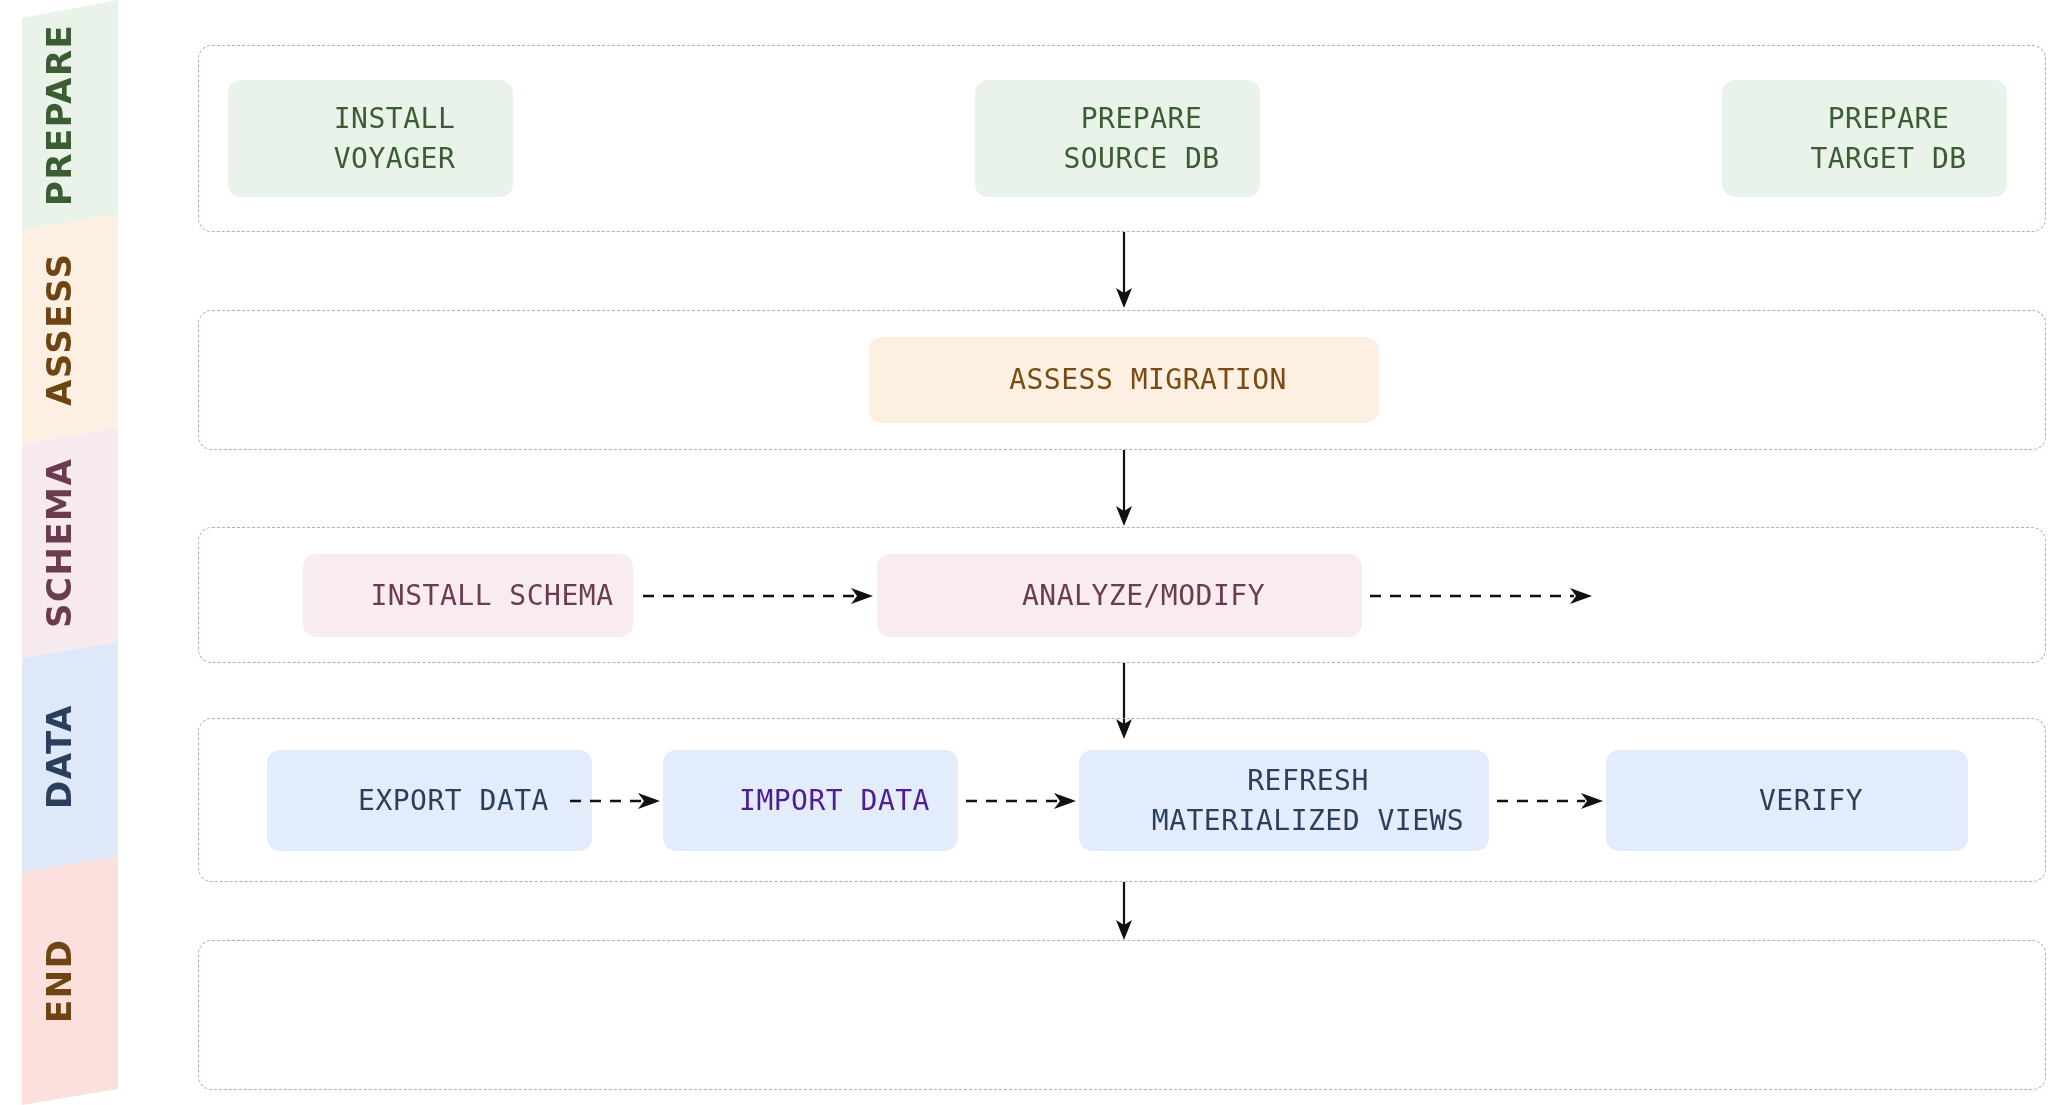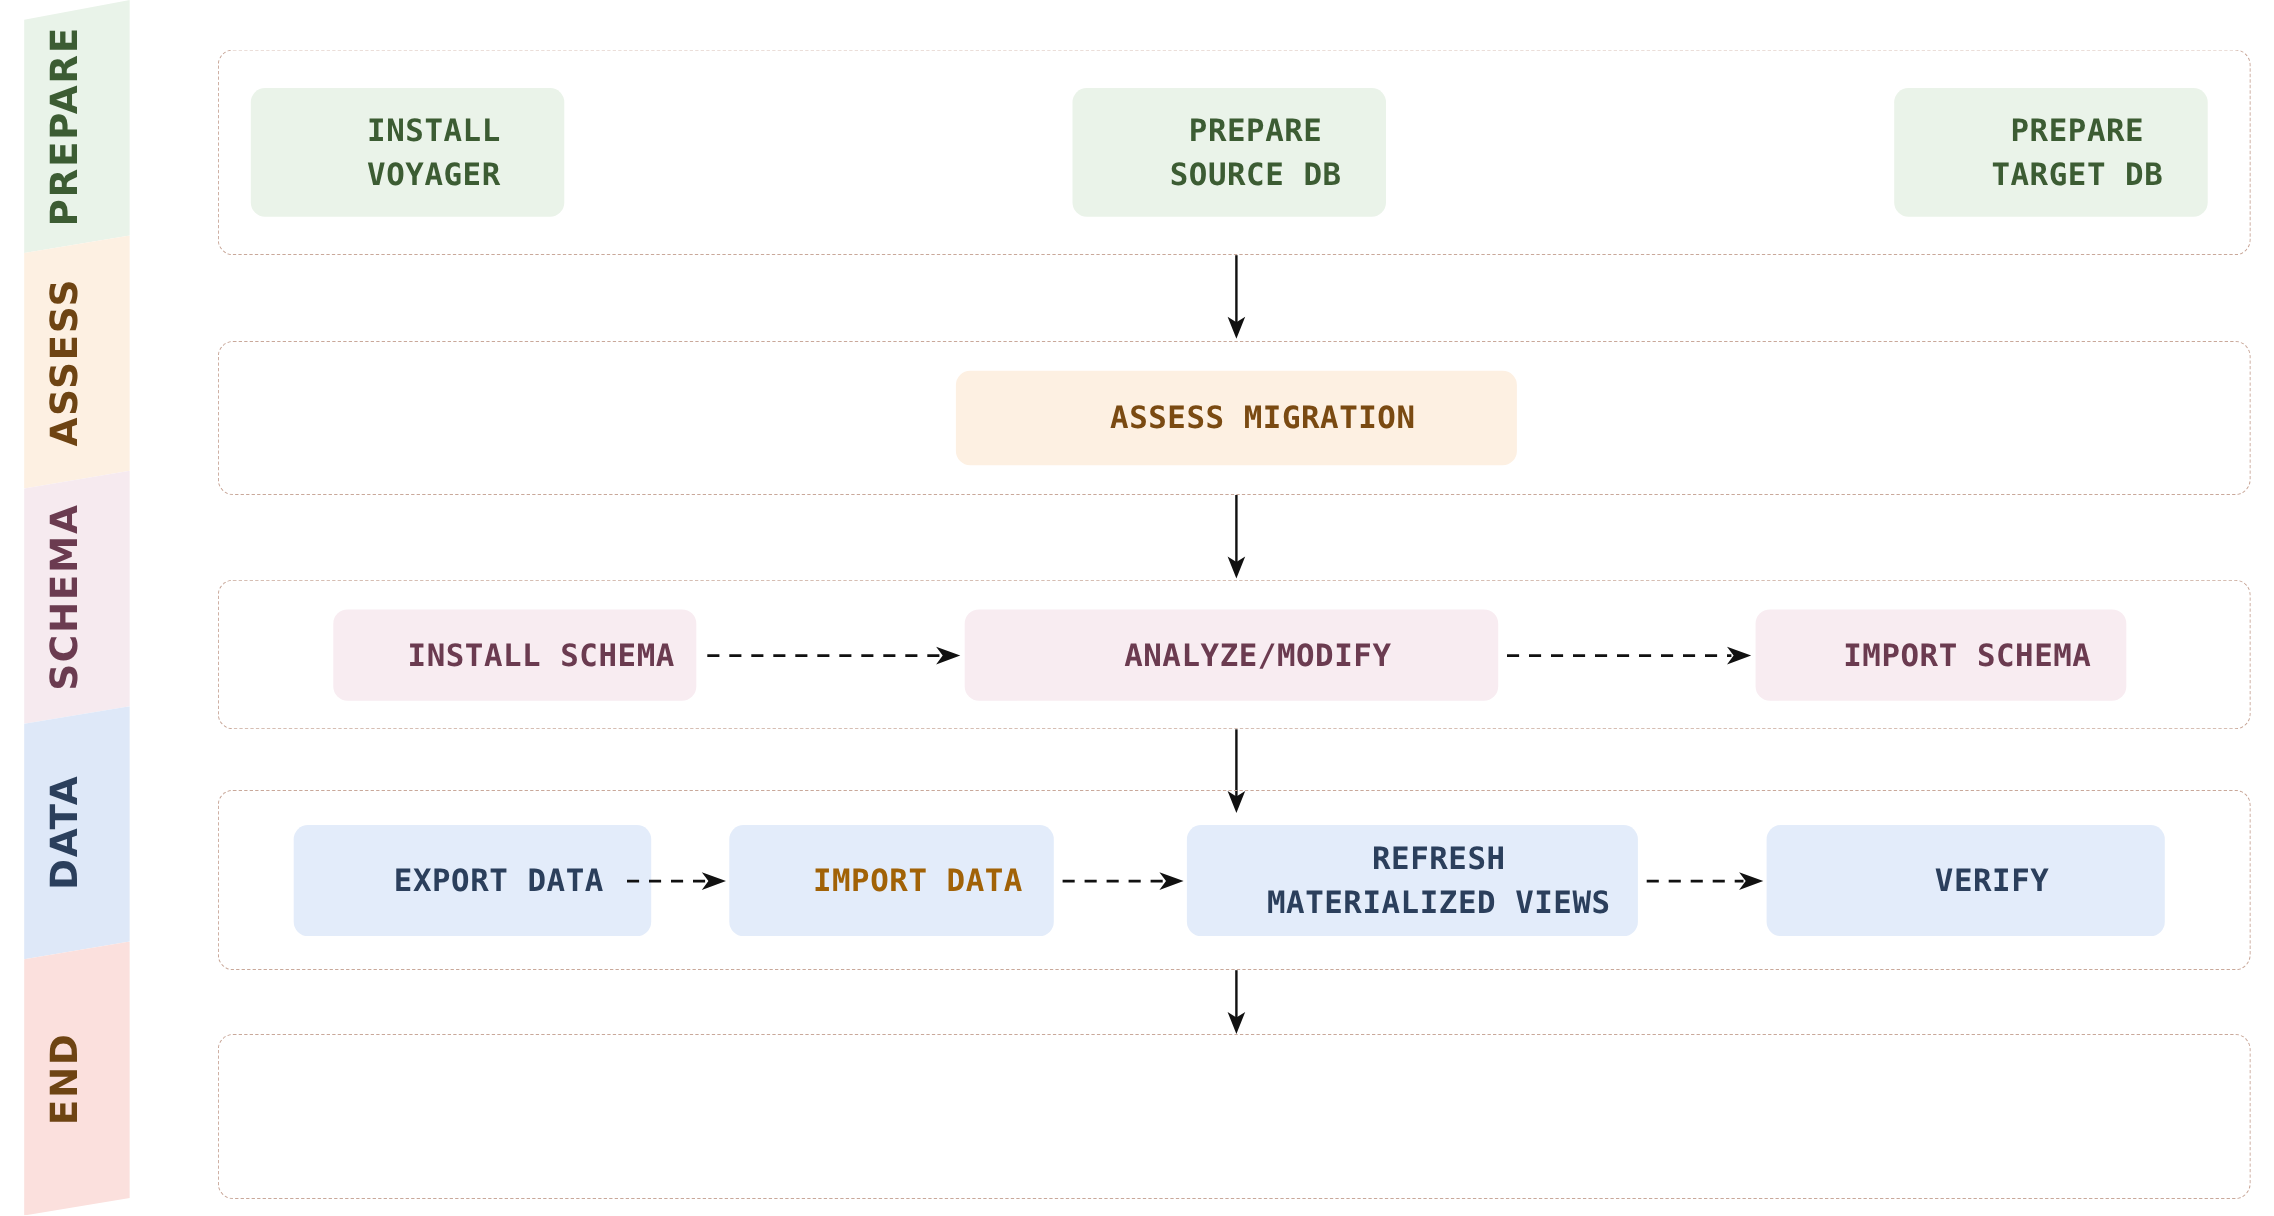--- a/index.html
+++ b/index.html
@@ -69,21 +69,21 @@
   
   .step-box {
     position: absolute;
     border-radius: 13px;
     box-sizing: border-box;
     display: flex;
     align-items: center;
     justify-content: center;
     text-align: center;
     font-family: "DejaVu Sans Mono", "Liberation Mono", monospace;
-    font-weight: 700;
+    font-weight: 400;
     font-size: 28px;
     letter-spacing: 0.5px;
     line-height: 1.42;
     white-space: pre-line;
     user-select: none;
     padding-left: 48px;
   }
 
   
   .connector {
@@ -174,21 +174,20 @@
       <polygon points="20,76 12,56 20,61 28,56" fill="#111111"></polygon>
     </svg>
   </div>
 
   <div class="stage-row" style="left:198px;top:527px;width:1848px;height:136px;"></div>
 
   <div class="step-box" style="left:303px;top:554px;width:330px;height:83px;background:#f8ecf1;color:#6b3b50;">INSTALL SCHEMA</div>
 
   <div class="step-box" style="left:877px;top:554px;width:485px;height:83px;background:#f8ecf1;color:#6b3b50;">ANALYZE/MODIFY</div>
 
-  <div class="step-box" style="left:1596px;top:554px;width:337px;height:83px;background:#f8ecf1;color:#6b3b50;">IMPORT SCHEMA</div>
 
   <div class="connector" style="left:633px;top:581px;width:244px;height:30px;">
     <svg width="244" height="30" viewBox="0 0 244 30">
       <line x1="10" y1="15" x2="222" y2="15" stroke="#111111" stroke-width="2.4" stroke-dasharray="11 9"></line>
       <polygon points="240,15 218,7 224,15 218,23" fill="#111111"></polygon>
     </svg>
   </div>
 
   <div class="connector" style="left:1362px;top:581px;width:234px;height:30px;">
     <svg width="234" height="30" viewBox="0 0 234 30">
@@ -201,21 +200,21 @@
     <svg width="40" height="78" viewBox="0 0 40 78">
       <line x1="20" y1="0" x2="20" y2="66" stroke="#111111" stroke-width="2.2"></line>
       <polygon points="20,76 12,56 20,61 28,56" fill="#111111"></polygon>
     </svg>
   </div>
 
   <div class="stage-row" style="left:198px;top:718px;width:1848px;height:164px;"></div>
 
   <div class="step-box" style="left:267px;top:750px;width:325px;height:101px;background:#e3ecfa;color:#2b3f5c;">EXPORT DATA</div>
 
-  <div class="step-box" style="left:663px;top:750px;width:295px;height:101px;background:#e3ecfa;color:#a16207;">IMPORT DATA</div>
+  <div class="step-box" style="left:663px;top:750px;width:295px;height:101px;background:#e3ecfa;color:#4c1d95;">IMPORT DATA</div>
 
   <div class="step-box" style="left:1079px;top:750px;width:410px;height:101px;background:#e3ecfa;color:#2b3f5c;">REFRESH
 MATERIALIZED VIEWS</div>
 
   <div class="step-box" style="left:1606px;top:750px;width:362px;height:101px;background:#e3ecfa;color:#2b3f5c;">VERIFY</div>
 
   <div class="connector" style="left:562px;top:786px;width:101px;height:30px;">
     <svg width="101" height="30" viewBox="0 0 101 30">
       <line x1="8" y1="15" x2="80" y2="15" stroke="#111111" stroke-width="2.4" stroke-dasharray="11 9"></line>
       <polygon points="98,15 76,7 82,15 76,23" fill="#111111"></polygon>

